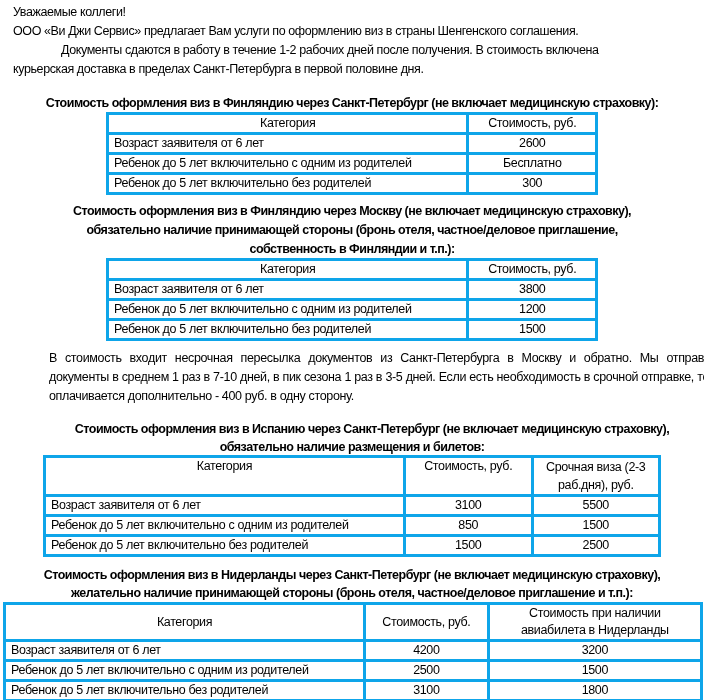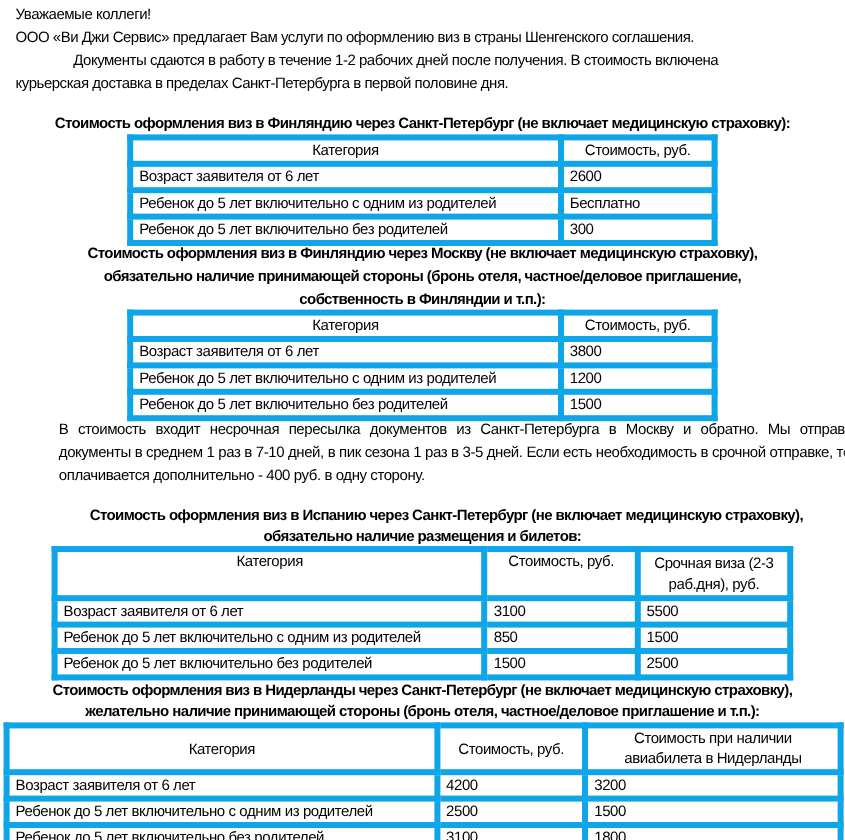--- a/index.html
+++ b/index.html
@@ -19,25 +19,25 @@
   }
   .just {
     position:absolute; left:13px; width:683px; font-size:12.5px; line-height:19px;
     letter-spacing:-0.35px; text-align:justify;margin-left:36px;
   }
   table {
     position:absolute; border-collapse:collapse;
     font-size:12.5px; letter-spacing:-0.35px;
   }
   td, th {
-    border:5px solid #0ea5e9; padding:0 5px; font-weight:normal; line-height:17px; height:17px;
+    border:3px solid #0ea5e9; padding:0 5px; font-weight:normal; line-height:17px; height:17px;
   }
   th { text-align:center; vertical-align:top; }
   td.cat { text-align:left; }
-  td.val { text-align:left; }
+  td.val { text-align:center; }
 </style>
 </head>
 <body>
 
 <div class="p" style="top:3px;">Уважаемые коллеги!</div>
 <div class="p" style="top:22px;">ООО «Ви Джи Сервис» предлагает Вам услуги по оформлению виз в страны Шенгенского соглашения.</div>
 <div class="p" style="top:41px;margin-left:48px;">Документы сдаются в работу в течение 1-2 рабочих дней после получения. В стоимость включена</div>
 <div class="p" style="top:60px;">курьерская доставка в пределах Санкт-Петербурга в первой половине дня.</div>
 
 <div class="h" style="top:94px;"><span style="display: inline-block;">Стоимость оформления виз в Финляндию через Санкт-Петербург (не включает медицинскую страховку):</span></div>

